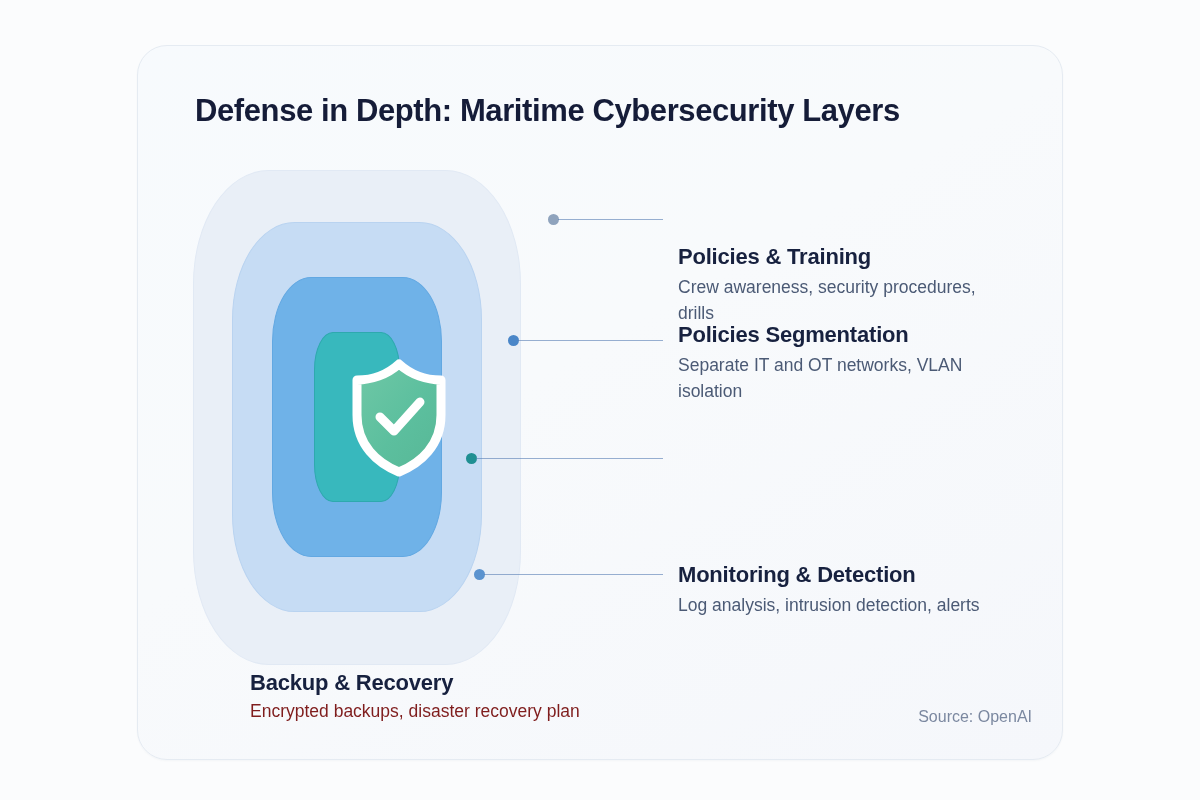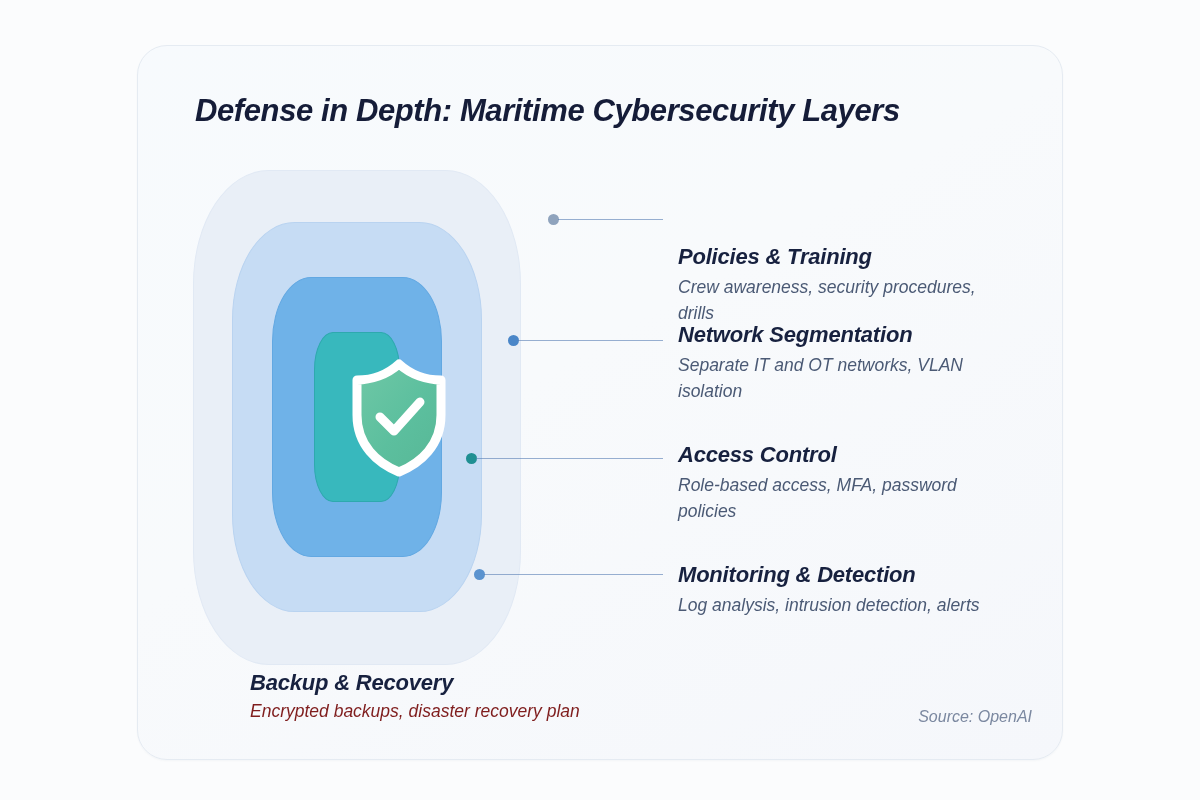--- a/index.html
+++ b/index.html
@@ -2,21 +2,21 @@
 <html><head>
 <meta charset="utf-8">
 <style>
   * { margin:0; padding:0; box-sizing:border-box; }
   html, body {
     width:1200px; height:800px;
     background:#fbfcfd;
     font-family:"Liberation Sans", sans-serif;
     -webkit-font-smoothing:antialiased;
   }
-  #stage { position:relative; width:1200px; height:792px; overflow:hidden;font-style:italic; }
+  #stage { position:relative; width:1200px; height:792px; overflow:hidden; }
 
   
   .card {
     position:absolute;
     left:137px; top:45px;
     width:926px; height:715px;
     border-radius:30px;
     background:linear-gradient(150deg,#f7fafd 0%, #f8fafc 45%, #f5f7fb 100%);
     border:1px solid #e5ebf2;
     box-shadow:0 1px 2px rgba(30,50,90,0.035);
@@ -134,28 +134,24 @@
 
   <div class="dot" style="left:474px; top:569px; background:#5b93cf;"></div>
   <div class="connector" style="left:484px; top:574px; width:179px;"></div>
 
   <div class="label" style="left:678px; top:200px;margin-top:44px;">
     <h3>Policies &amp; Training</h3>
     <p>Crew awareness, security procedures, drills</p>
   </div>
 
   <div class="label" style="left:678px; top:322px;">
-    <h3>Network Segmentation</h3>
+    <h3>Policies Segmentation</h3>
     <p>Separate IT and OT networks, VLAN isolation</p>
   </div>
 
-  <div class="label" style="left:678px; top:442px;">
-    <h3>Access Control</h3>
-    <p>Role-based access, MFA, password policies</p>
-  </div>
 
   <div class="label" style="left:678px; top:562px;">
     <h3>Monitoring &amp; Detection</h3>
     <p>Log analysis, intrusion detection, alerts</p>
   </div>
 
   <div class="footer-block">
     <h3>Backup &amp; Recovery</h3>
     <p>Encrypted backups, disaster recovery plan</p>
   </div>

